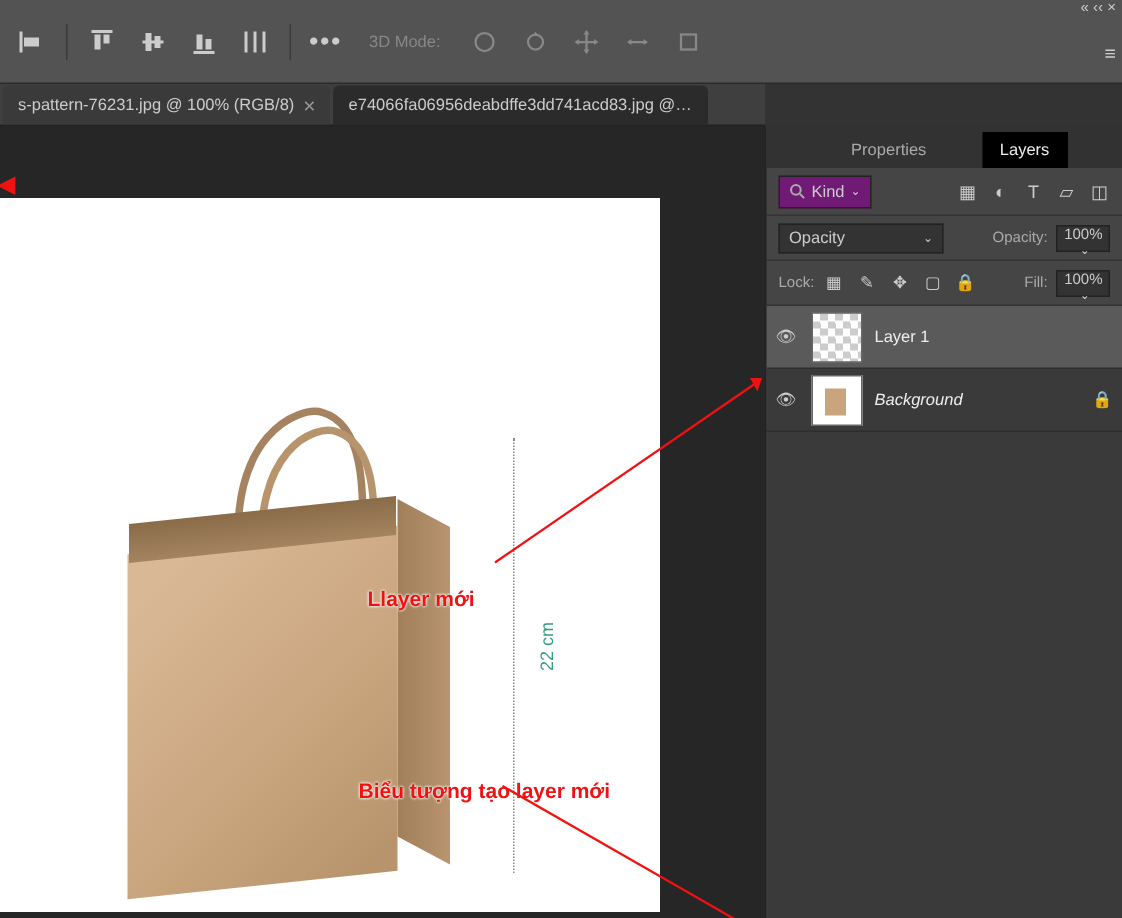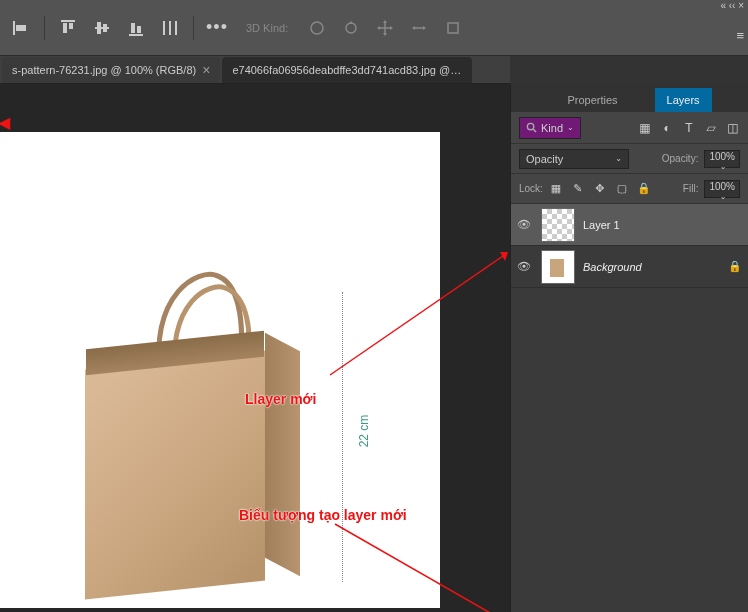--- a/index.html
+++ b/index.html
@@ -22,26 +22,26 @@
 .bag-image { position: absolute; left: 55px; top: 88px; width: 300px; height: 400px; }
 .bag-shape { position: absolute; left: 30px; top: 140px; width: 215px; height: 230px; }
 .bag-front { position: absolute; left: 0; top: 0; width: 180px; height: 230px; background: linear-gradient(138deg, #d9b896 10%, #c9a57e 60%, #b8946c 95%); transform: skewY(-6deg); }
 .bag-side { position: absolute; left: 180px; top: -18px; width: 35px; height: 225px; background: linear-gradient(90deg, #a07f5a, #b89470); transform: skewY(28deg); }
 .bag-top { position: absolute; left: 1px; top: -20px; width: 178px; height: 26px; background: linear-gradient(180deg, #8a6c48, #a58360); transform: skewY(-6deg); }
 .handle { position: absolute; left: 55px; top: -100px; width: 130px; height: 120px; }
 .handle svg { width: 100%; height: 100%; }
 .dim-side { position: absolute; left: 348px; top: 340px; color: #3a9d7a; font-size: 12px; transform: rotate(-90deg); }
 .anno-text1, .anno-text2 { position: absolute; color: #f01212; font-weight: bold; font-size: 14px; text-shadow: 0 0 2px #fff, 0 0 2px #fff; }
 .anno-text1 { left: 245px; top: 286px; margin-top: 21px; }
-.anno-text2 { left: 239px; top: 423px; }
+.anno-text2 { left: 239px; top: 435px; }
 .arrow-line { position: absolute; pointer-events: none; }
 .panel { width: 238px; height: 100%; background: #454545; color: #ccc; font-size: 11px; display: flex; flex-direction: column; border-left: 1px solid #222; }
 .panel-tabs { height: 28px; display: flex; align-items: flex-end; background: #323232; padding-left: 8px; gap: 0; justify-content: center; }
 .panel-tab { padding: 6px 12px; color: #aaa; cursor: pointer; }
-.panel-tab.active { background: #0369a1; color: #eee; margin-left: 25px; }
+.panel-tab.active { background: #000000; color: #eee; margin-left: 25px; }
 .filter-row { height: 32px; display: flex; align-items: center; padding: 0 8px; gap: 6px; border-bottom: 1px solid #333; }
 .search-kind { display: flex; align-items: center; background: #701a75; border: 1px solid #222; height: 22px; padding: 0 6px; gap: 4px; color: #ccc; }
 .search-kind svg { width: 11px; height: 11px; fill: #aaa; }
 .filter-icons { display: flex; gap: 8px; margin-left: auto; }
 .filter-icons span { width: 14px; height: 14px; display: flex; align-items: center; justify-content: center; color: #ccc; font-size: 12px; }
 .blend-row, .lock-row { height: 30px; display: flex; align-items: center; padding: 0 8px; gap: 6px; border-bottom: 1px solid #333; }
 .select-box { background: #333; border: 1px solid #222; height: 20px; padding: 0 6px; display: flex; align-items: center; gap: 4px; color: #ccc; }
 .pct-box { background: #333; border: 1px solid #222; height: 18px; padding: 0 4px; display: flex; align-items: center; color: #ccc; font-size: 10px; flex-direction: column; }
 .lbl { color: #aaa; font-size: 10px; }
 .lock-icons { display: flex; gap: 8px; }
@@ -96,21 +96,21 @@
     </div>
   <div class="tool-btn">
       <svg viewBox="0 0 18 18">
         <rect x="2" y="2" width="2" height="14"></rect>
         <rect x="8" y="2" width="2" height="14"></rect>
         <rect x="14" y="2" width="2" height="14"></rect>
       </svg>
     </div>
   <div class="sep"></div>
   <div class="tool-btn dots">•••</div>
-  <span class="mode-label">3D Kind:</span>
+  <span class="mode-label">3D Mode:</span>
   <div class="tool-btn">
       <svg viewBox="0 0 18 18">
         <circle cx="9" cy="9" r="6" fill="none" stroke="#888" stroke-width="1.5"></circle>
       </svg>
     </div>
   <div class="tool-btn">
       <svg viewBox="0 0 18 18">
         <circle cx="9" cy="9" r="5" fill="none" stroke="#888" stroke-width="1.5"></circle>
         <path d="M9 2 l2 3 l-4 0 z" fill="#888"></path>
       </svg>

